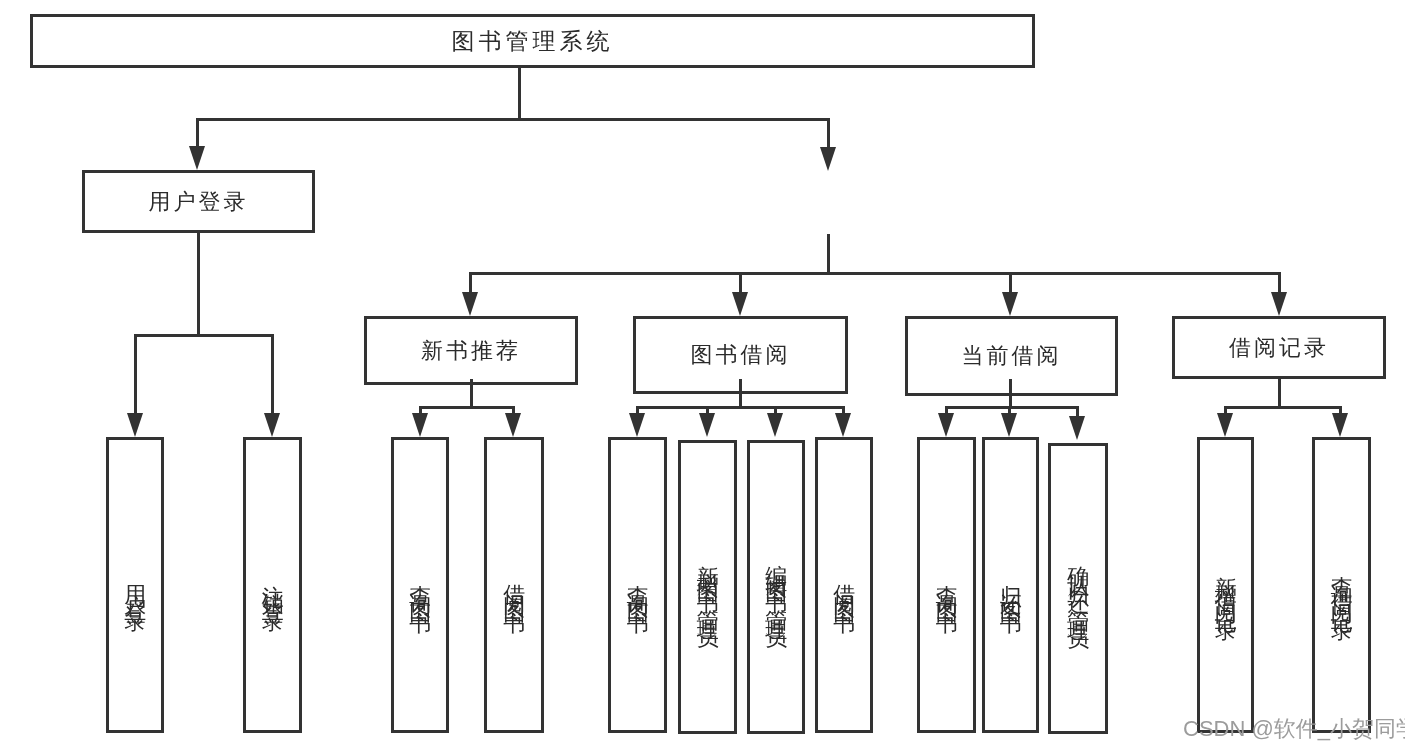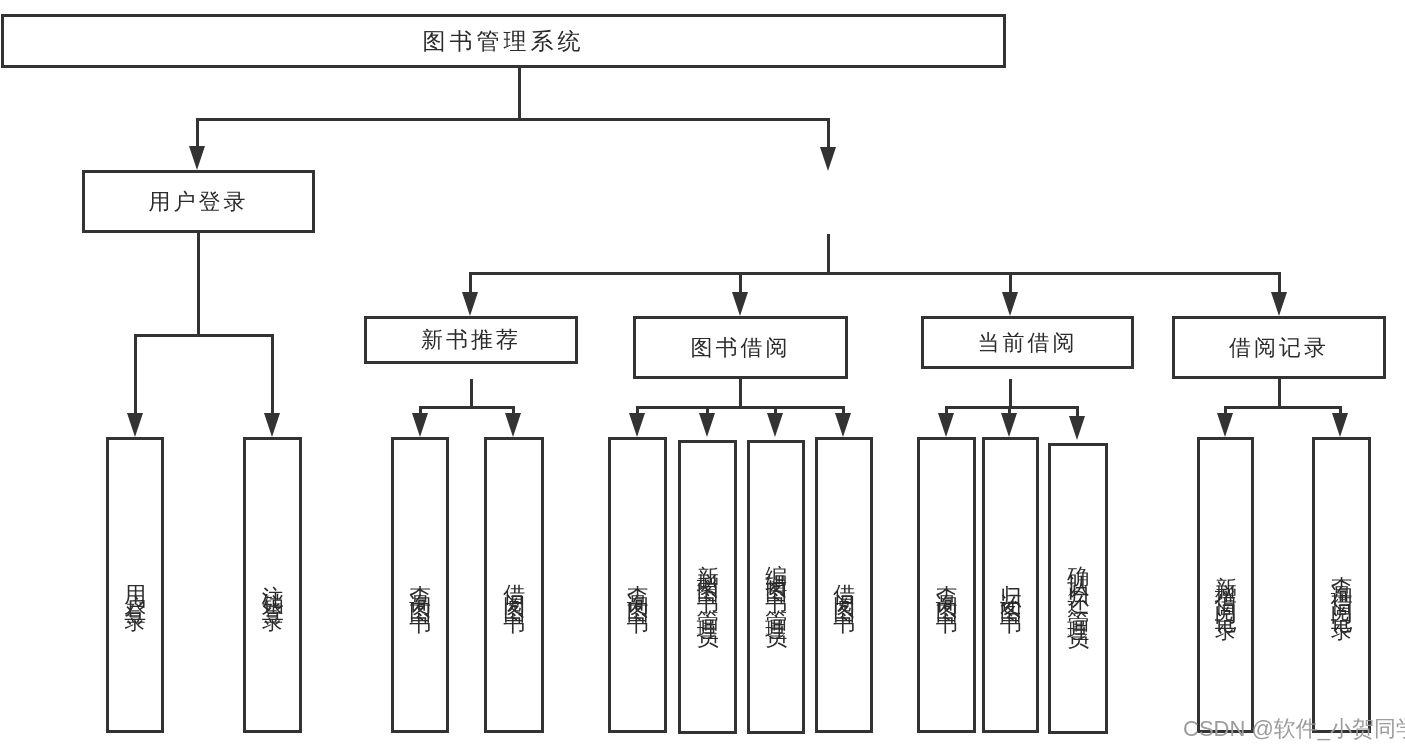--- a/index.html
+++ b/index.html
@@ -60,21 +60,21 @@
     font-size:22px;
     color:var(--wm);
     white-space:nowrap;
   }
 </style>
 </head>
 <body>
 
 <div class="canvas">
 
-  <div class="box" style="left:1px;top:14px;width:1005px;height:54px;">
+  <div class="box" style="left:30px;top:14px;width:1005px;height:54px;">
     <span class="hlabel root-label">图书管理系统</span>
   </div>
 
   <div class="vl" style="left:518px;top:68px;height:53px;"></div>
   <div class="hl" style="left:196px;top:118px;width:634px;"></div>
   <div class="vl" style="left:196px;top:118px;height:32px;"></div>
   <div class="arrow" style="left:189px;top:146px;"></div>
   <div class="vl" style="left:827px;top:118px;height:32px;"></div>
   <div class="arrow" style="left:820px;top:147px;"></div>
 
@@ -93,27 +93,27 @@
   <div class="hl" style="left:469px;top:272px;width:812px;"></div>
   <div class="vl" style="left:469px;top:272px;height:24px;"></div>
   <div class="arrow" style="left:462px;top:292px;"></div>
   <div class="vl" style="left:739px;top:272px;height:24px;"></div>
   <div class="arrow" style="left:732px;top:292px;"></div>
   <div class="vl" style="left:1009px;top:272px;height:24px;"></div>
   <div class="arrow" style="left:1002px;top:292px;"></div>
   <div class="vl" style="left:1278px;top:272px;height:24px;"></div>
   <div class="arrow" style="left:1271px;top:292px;"></div>
 
-  <div class="box" style="left:364px;top:316px;width:214px;height:48px;">
+  <div class="box" style="left:364px;top:316px;width:214px;height:69px;">
     <span class="hlabel">新书推荐</span>
   </div>
-  <div class="box" style="left:633px;top:316px;width:215px;height:63px;">
+  <div class="box" style="left:633px;top:316px;width:215px;height:78px;">
     <span class="hlabel">图书借阅</span>
   </div>
-  <div class="box" style="left:905px;top:316px;width:213px;height:53px;margin-left:16px;">
+  <div class="box" style="left:905px;top:316px;width:213px;height:80px;">
     <span class="hlabel">当前借阅</span>
   </div>
   <div class="box" style="left:1172px;top:316px;width:214px;height:63px;">
     <span class="hlabel">借阅记录</span>
   </div>
 
   <div class="vl" style="left:470px;top:379px;height:30px;"></div>
   <div class="hl" style="left:419px;top:406px;width:96px;"></div>
   <div class="vl" style="left:419px;top:406px;height:10px;"></div>
   <div class="arrow" style="left:412px;top:413px;"></div>

